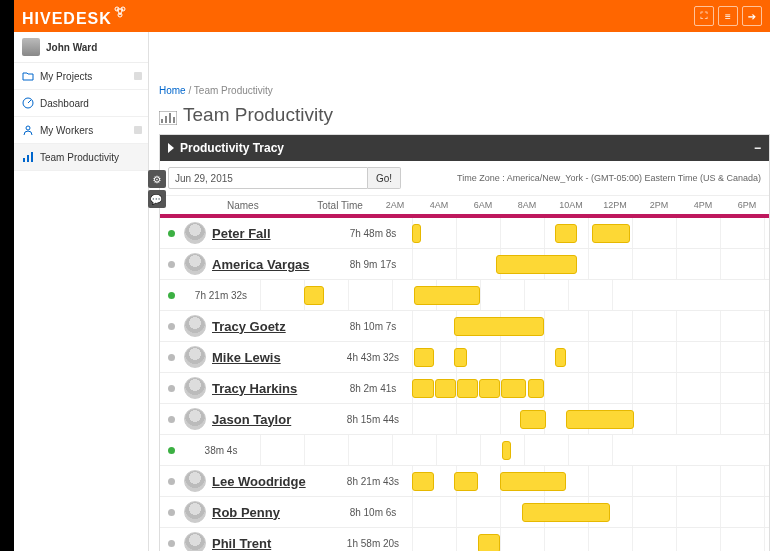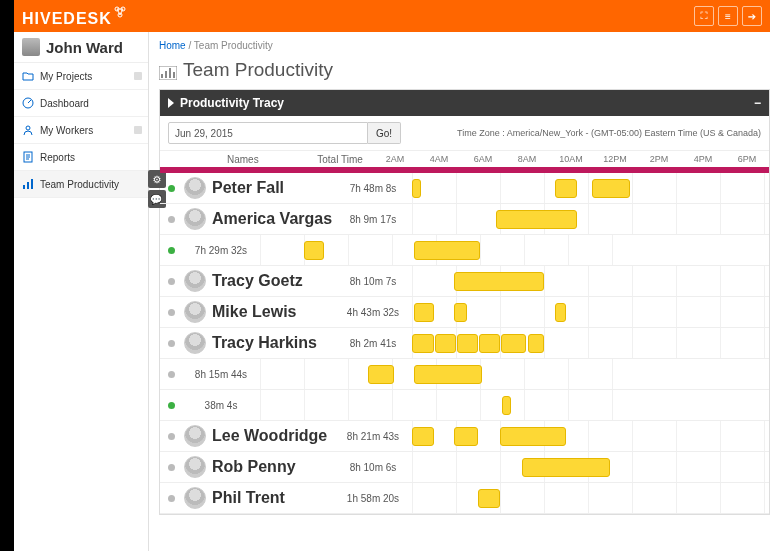--- a/index.html
+++ b/index.html
@@ -9,62 +9,62 @@
 .topbar { background: #ff6600; height: 32px; display: flex; align-items: center; padding: 0 8px; }
 .logo { color: #fff; font-weight: bold; font-size: 16px; letter-spacing: 1px; }
 .logo-icon { display: inline-block; width: 12px; height: 12px; margin-left: 2px; vertical-align: super; }
 .logo-icon svg { stroke: #fff; fill: none; }
 .topbar-right { margin-left: auto; display: flex; gap: 4px; }
 .tbtn { width: 20px; height: 20px; border: 1px solid rgba(255,255,255,.6); border-radius: 2px; display: flex; align-items: center; justify-content: center; color: #fff; font-size: 10px; cursor: pointer; }
 
 .body { display: flex; height: calc(100% - 32px); }
 
 .sidebar { width: 135px; border-right: 1px solid #e0e0e0; position: relative; }
-.user-row { display: flex; align-items: center; gap: 6px; padding: 6px 8px; border-bottom: 1px solid #eee; font-size: 15px; font-weight: bold; color: #333; }
+.user-row { display: flex; align-items: center; gap: 6px; padding: 6px 8px; border-bottom: 1px solid #eee; font-size: 10px; font-weight: bold; color: #333; }
 .avatar-sm { width: 18px; height: 18px; border-radius: 2px; background: linear-gradient(#bbb,#888); }
 .nav-item { display: flex; align-items: center; gap: 6px; padding: 7px 8px; font-size: 10px; color: #0066cc; border-bottom: 1px solid #f0f0f0; cursor: pointer; position: relative; }
 .nav-item .ni-label { color: #333; }
 .nav-item.active { background: #f5f5f5; }
 .nav-icon { width: 12px; height: 12px; display: inline-flex; align-items: center; justify-content: center; }
 .expand-dot { position: absolute; right: 6px; width: 8px; height: 8px; background: #ddd; border-radius: 1px; }
 .side-tabs { position: absolute; right: -18px; top: 138px; display: flex; flex-direction: column; gap: 2px; }
 .stab { width: 18px; height: 18px; background: #555; border-radius: 2px; display: flex; align-items: center; justify-content: center; color: #fff; font-size: 10px; cursor: pointer; }
 
-.main { flex: 1; padding: 8px 0 0 10px; overflow: hidden; }
+.main { flex: 1; padding: 8px 0 0 10px; overflow: hidden; margin-top: 45px; }
 .crumbs { font-size: 10px; color: #888; padding: 0 0 4px 0; }
 .crumbs a { color: #0066cc; text-decoration: none; }
 .page-title { display: flex; align-items: center; gap: 6px; font-size: 19px; font-weight: 300; color: #555; margin: 4px 0 8px; }
 .pt-icon { width: 18px; height: 14px; }
 
 .panel { border: 1px solid #ddd; margin-right: 0; }
 .panel-head { background: #3a3a3a; color: #fff; padding: 6px 8px; display: flex; align-items: center; font-size: 12px; }
 .panel-head .chev { width: 0; height: 0; border-top: 5px solid transparent; border-bottom: 5px solid transparent; border-left: 6px solid #fff; margin-right: 6px; }
 .panel-head .min { margin-left: auto; font-weight: bold; cursor: pointer; }
 
 .toolbar { display: flex; align-items: center; padding: 6px 8px; border-bottom: 1px solid #eee; }
 .date-input { width: 200px; height: 22px; border: 1px solid #ccc; border-radius: 2px 0 0 2px; padding: 0 6px; font-size: 10px; color: #555; }
 .go-btn { height: 22px; border: 1px solid #ccc; border-left: none; border-radius: 0 2px 2px 0; background: #f2f2f2; padding: 0 8px; font-size: 10px; cursor: pointer; color: #333; }
 .tz { margin-left: auto; font-size: 9px; color: #666; }
 
 .grid { position: relative; }
-.grid-head { display: flex; font-size: 10px; color: #666; border-bottom: 6px solid #be185d; height: 22px; align-items: center; }
+.grid-head { display: flex; font-size: 10px; color: #666; border-bottom: 4px solid #be185d; height: 22px; align-items: center; }
 .col-status { width: 22px; }
 .col-name { width: 152px; text-align: center; font-weight: normal; }
 .col-time { width: 78px; text-align: center; }
 .col-hours { flex: 1; display: flex; position: relative; }
 .hour-label { width: 44px; font-size: 9px; color: #777; text-align: center; }
 
 .row { display: flex; align-items: center; border-bottom: 1px solid #eee; height: 31px; }
 .status { width: 22px; display: flex; align-items: center; justify-content: center; }
 .dot { width: 7px; height: 7px; border-radius: 50%; }
 .dot.online { background: #3CB043; }
 .dot.offline { background: #bbb; }
 .name-cell { width: 152px; display: flex; align-items: center; gap: 6px; padding-left: 2px; }
 .avatar { width: 22px; height: 22px; border-radius: 50%; background: radial-gradient(circle at 50% 35%, #ddd 35%, #bbb 36%, #bbb 60%, #ccc 61%); border: 1px solid #ccc; flex-shrink: 0; }
-.pname { font-size: 16px; font-weight: bold; color: #333; }
+.pname { font-size: 13px; font-weight: bold; color: #333; text-decoration: underline; }
 .time-cell { width: 78px; text-align: center; font-size: 10px; color: #555; }
 .bars-cell { flex: 1; position: relative; height: 100%; }
 .gline { position: absolute; top: 0; bottom: 0; width: 1px; background: #f0f0f0; }
 .bar { position: absolute; top: 6px; height: 19px; background: #fdd835; border: 1px solid #e6b800; border-radius: 3px; }
 </style>
 </head>
 <body>
 
 <div class="app">
   <div class="topbar">
@@ -111,29 +111,20 @@
           <div class="nav-item">
             <span class="nav-icon">
               <svg width="12" height="12" viewBox="0 0 12 12">
                 <circle cx="6" cy="4" r="2" fill="none" stroke="#0066cc"></circle>
                 <path d="M2 11 a4 4 0 0 1 8 0" fill="none" stroke="#0066cc"></path>
               </svg>
             </span>
             <span class="ni-label">My Workers</span>
             <span class="expand-dot"></span>
           </div>
-          <div class="nav-item">
-            <span class="nav-icon">
-              <svg width="12" height="12" viewBox="0 0 12 12">
-                <rect x="2" y="1" width="8" height="10" fill="none" stroke="#0066cc"></rect>
-                <path d="M4 4 h4 M4 6 h4 M4 8 h3" stroke="#0066cc"></path>
-              </svg>
-            </span>
-            <span class="ni-label">Reports</span>
-          </div>
           <div class="nav-item active">
             <span class="nav-icon">
               <svg width="12" height="12" viewBox="0 0 12 12">
                 <rect x="1" y="7" width="2" height="4" fill="#0066cc"></rect>
                 <rect x="5" y="4" width="2" height="7" fill="#0066cc"></rect>
                 <rect x="9" y="1" width="2" height="10" fill="#0066cc"></rect>
               </svg>
             </span>
             <span class="ni-label">Team Productivity</span>
           </div>
@@ -231,21 +222,21 @@
                   <div class="gline" style="left: 264px;"></div>
                   <div class="gline" style="left: 308px;"></div>
                   <div class="gline" style="left: 352px;"></div>
                   <div class="bar" style="left: 83.6px; width: 81.4px;"></div>
                 </div>
               </div>
               <div class="row">
                 <div class="status">
                   <span class="dot online"></span>
                 </div>
-                <div class="time-cell">7h 29m 32s</div>
+                <div class="time-cell">7h 21m 32s</div>
                 <div class="bars-cell">
                   <div class="gline" style="left: 0px;"></div>
                   <div class="gline" style="left: 44px;"></div>
                   <div class="gline" style="left: 88px;"></div>
                   <div class="gline" style="left: 132px;"></div>
                   <div class="gline" style="left: 176px;"></div>
                   <div class="gline" style="left: 220px;"></div>
                   <div class="gline" style="left: 264px;"></div>
                   <div class="gline" style="left: 308px;"></div>
                   <div class="gline" style="left: 352px;"></div>
@@ -323,20 +314,24 @@
                   <div class="bar" style="left: 45.1px; width: 20.9px;"></div>
                   <div class="bar" style="left: 67.1px; width: 20.9px;"></div>
                   <div class="bar" style="left: 89.1px; width: 25.3px;"></div>
                   <div class="bar" style="left: 115.5px; width: 16.5px;"></div>
                 </div>
               </div>
               <div class="row">
                 <div class="status">
                   <span class="dot offline"></span>
                 </div>
+                <div class="name-cell">
+                  <span class="avatar"></span>
+                  <span class="pname">Jason Taylor</span>
+                </div>
                 <div class="time-cell">8h 15m 44s</div>
                 <div class="bars-cell">
                   <div class="gline" style="left: 0px;"></div>
                   <div class="gline" style="left: 44px;"></div>
                   <div class="gline" style="left: 88px;"></div>
                   <div class="gline" style="left: 132px;"></div>
                   <div class="gline" style="left: 176px;"></div>
                   <div class="gline" style="left: 220px;"></div>
                   <div class="gline" style="left: 264px;"></div>
                   <div class="gline" style="left: 308px;"></div>

